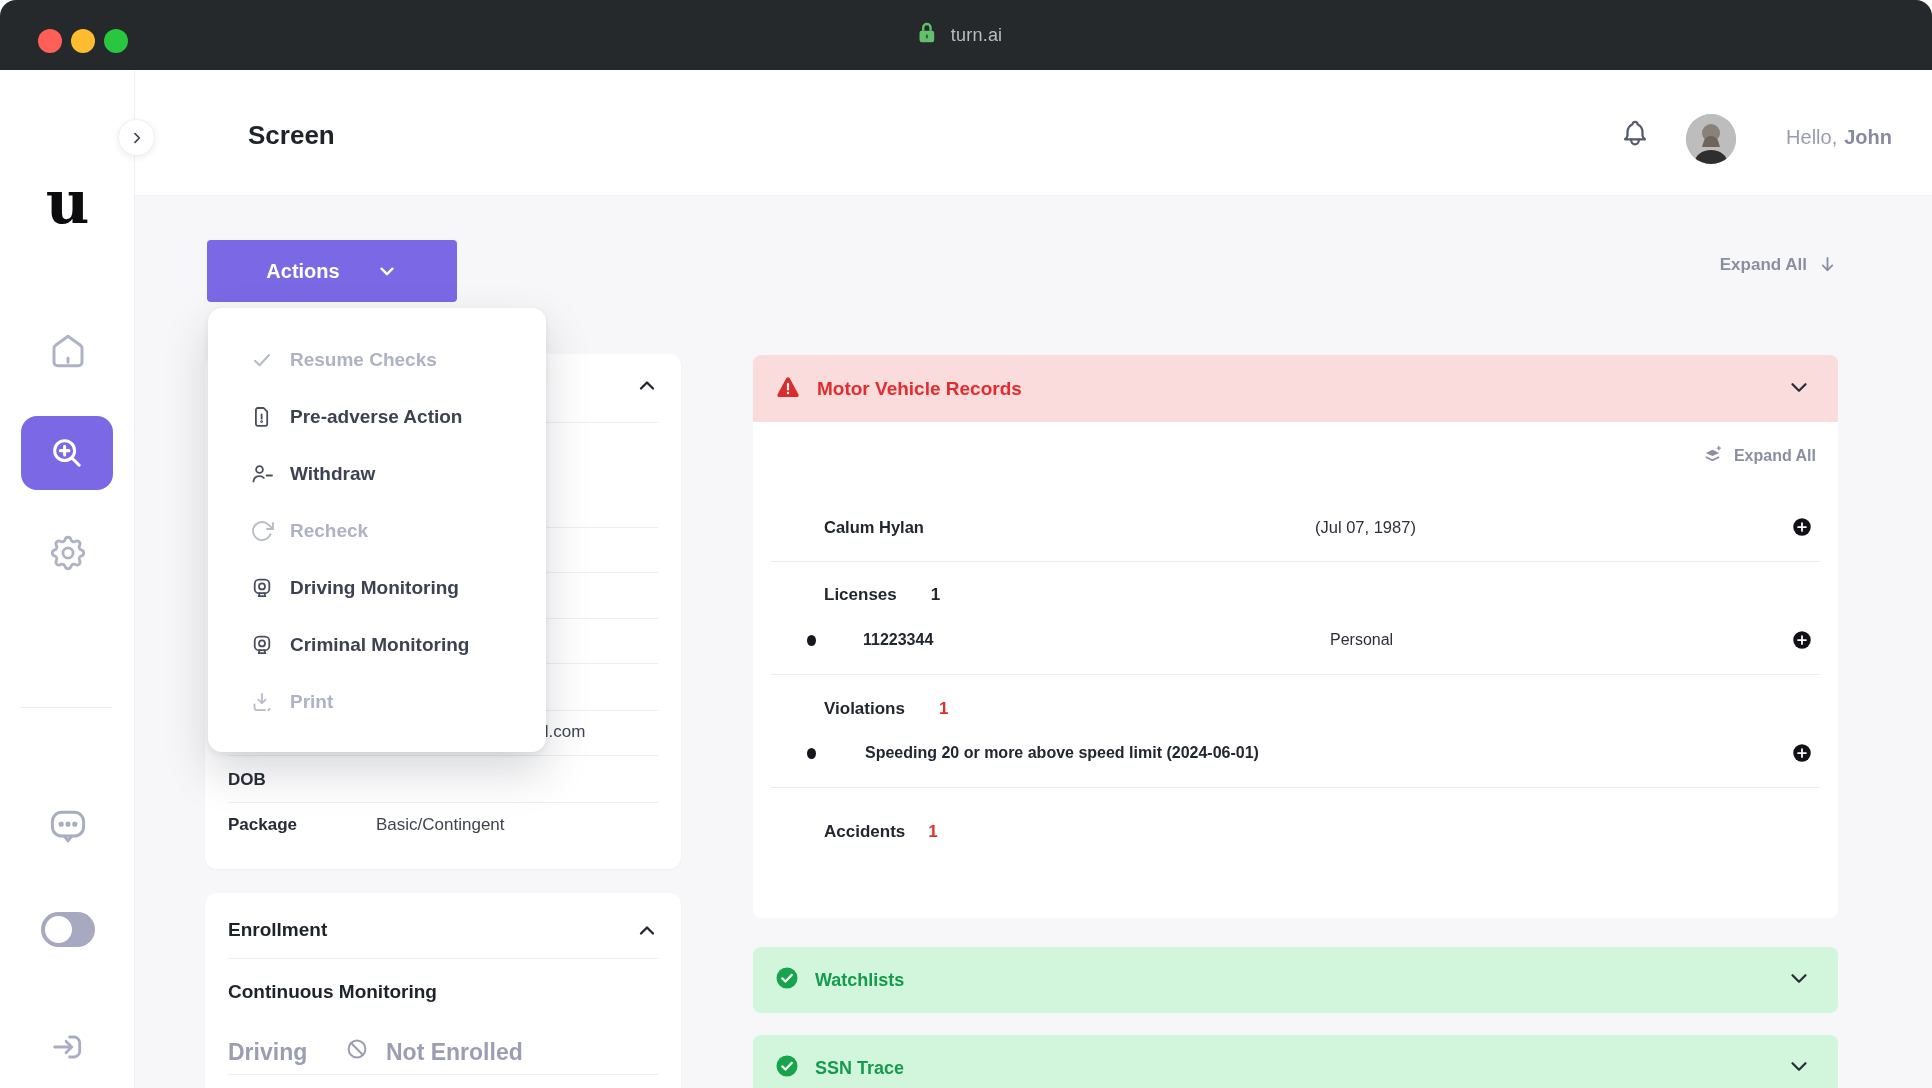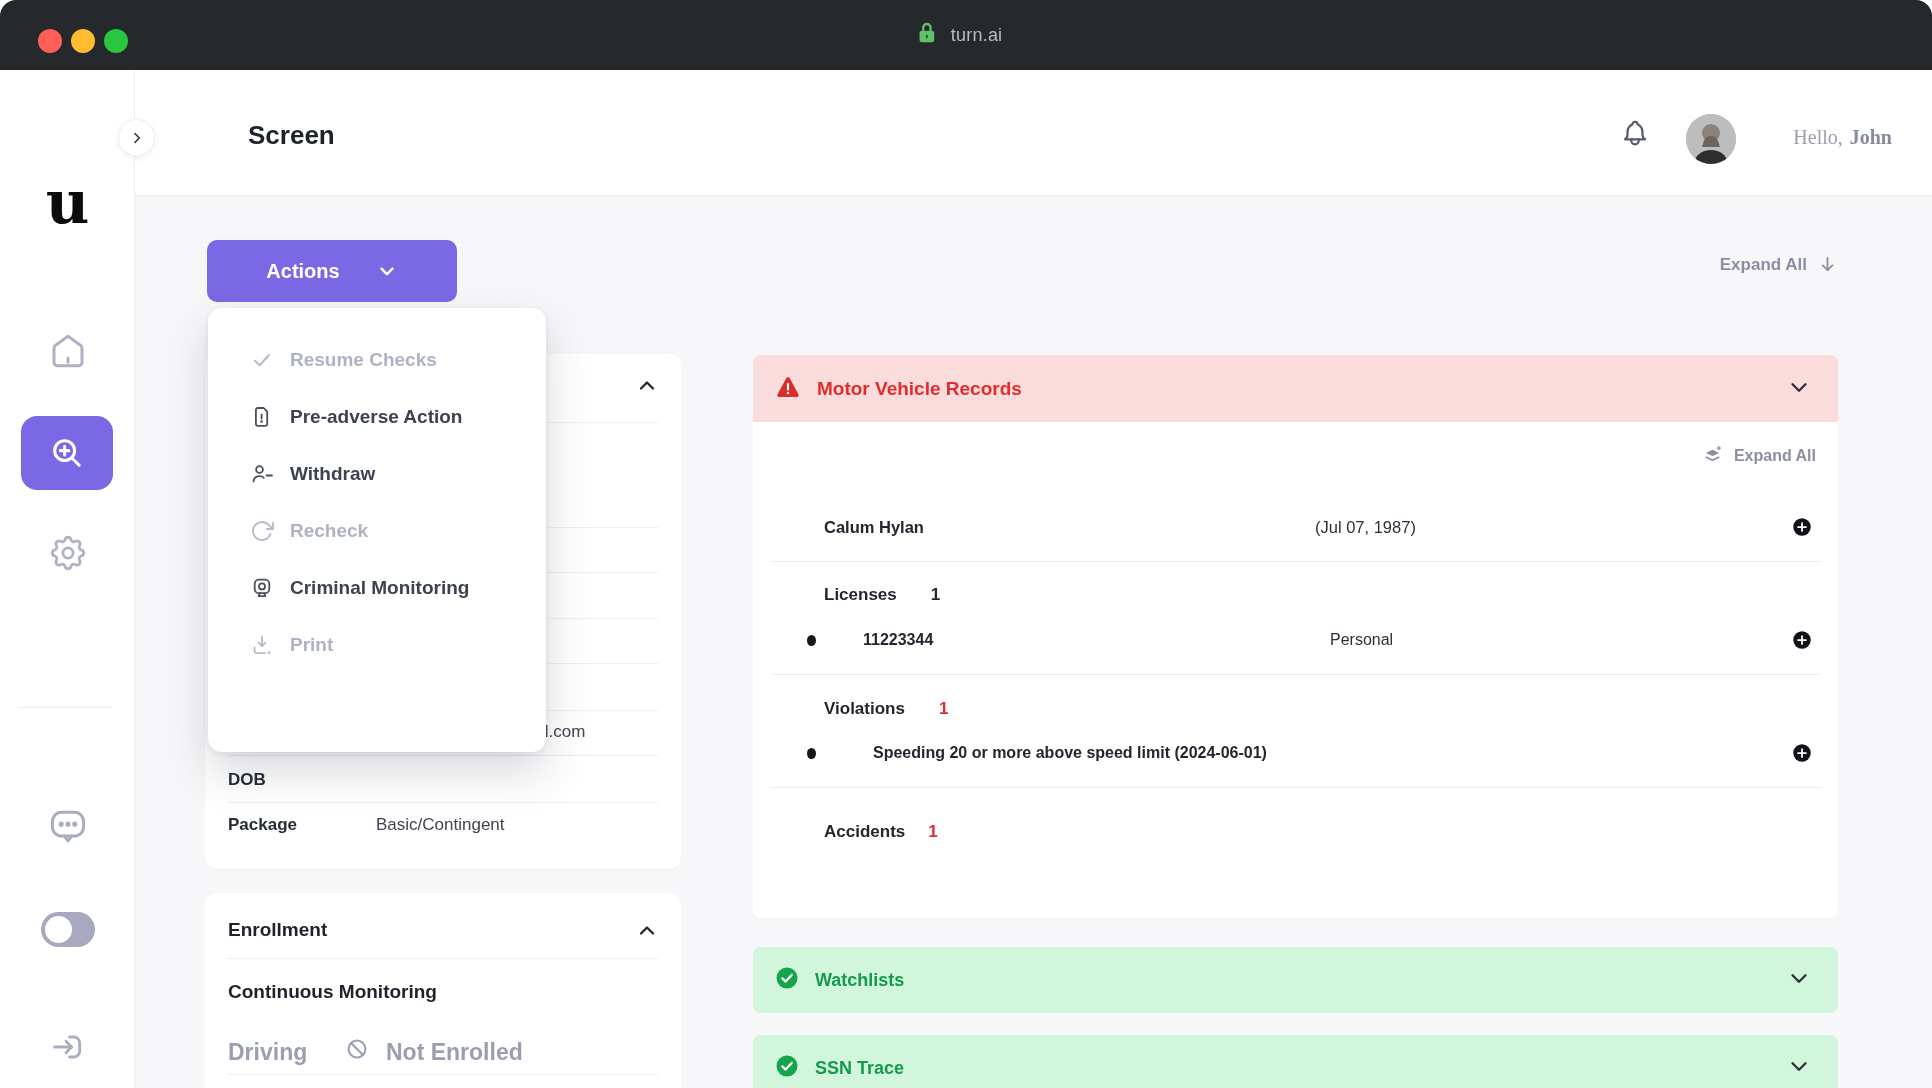--- a/index.html
+++ b/index.html
@@ -33,29 +33,29 @@
     background:#a6a9bf; }
   .knob { position:absolute; left:4px; top:4px; width:27px; height:27px; border-radius:50%; background:#ffffff; }
 
   
   .appheader { position:absolute; left:135px; top:70px; right:0; height:126px; background:#ffffff;
     border-bottom:1px solid #eef0f4; }
   .page-title { position:absolute; left:113px; top:50px; font-size:26px; font-weight:700; color:#1e222b; }
   .bell { position:absolute; right:282px; top:48px; }
   .avatar { position:absolute; right:196px; top:44px; width:50px; height:50px; border-radius:50%;
     overflow:hidden; background:#c4c4c4; }
-  .greeting { position:absolute; right:40px; top:56px; display:flex; gap:7px; font-size:20px; color:#9a9db0;font-family:Liberation Serif, serif; }
+  .greeting { position:absolute; right:40px; top:56px; display:flex; gap:7px; font-size:20px; color:#9a9db0; }
   .greeting b { color:#888ba0; font-weight:700; }
 
   
   .content { position:absolute; left:135px; top:196px; right:0; bottom:0; background:#f7f7f9; }
   .abs { position:absolute; }
 
   
-  .actions-btn { left:72px; top:44px; width:250px; height:62px; border-radius:10px; background:#7b68e4;
+  .actions-btn { left:72px; top:44px; width:250px; height:62px; border-radius:4px; background:#7b68e4;
     display:flex; align-items:center; justify-content:center; gap:36px; cursor:pointer; z-index:40; }
   .actions-btn span { color:#ffffff; font-size:20px; font-weight:700; }
 
   .dropdown { left:73px; top:112px; width:338px; height:444px; background:#ffffff; border-radius:14px;
     box-shadow:0 20px 45px rgba(40,44,63,.18), 0 2px 6px rgba(40,44,63,.08); z-index:60; padding-top:23px; }
   .menu-item { height:57px; display:flex; align-items:center; padding-left:42px; gap:16px;
     font-size:19px; font-weight:600; color:#3d4250; cursor:pointer; }
   .menu-item svg { flex:0 0 24px; stroke:#4a4f5e; }
   .menu-item.disabled { color:#aeb2c4; }
   .menu-item.disabled svg { stroke:#b6bac9; }
@@ -243,20 +243,28 @@
           <path d="M23 4v6h-6"></path>
         </svg>
         <span>Recheck</span>
       </div>
       <div class="menu-item">
         <svg width="24" height="24" viewBox="0 0 24 24" fill="none" stroke-width="1.8" stroke-linecap="round" stroke-linejoin="round">
           <rect x="4.7" y="3.6" width="14.6" height="13.6" rx="4.3"></rect>
           <circle cx="12" cy="10.4" r="3"></circle>
           <path d="M9.6 17.2l-.9 3h6.6l-.9-3"></path>
         </svg>
+        <span>Driving Monitoring</span>
+      </div>
+      <div class="menu-item">
+        <svg width="24" height="24" viewBox="0 0 24 24" fill="none" stroke-width="1.8" stroke-linecap="round" stroke-linejoin="round">
+          <rect x="4.7" y="3.6" width="14.6" height="13.6" rx="4.3"></rect>
+          <circle cx="12" cy="10.4" r="3"></circle>
+          <path d="M9.6 17.2l-.9 3h6.6l-.9-3"></path>
+        </svg>
         <span>Criminal Monitoring</span>
       </div>
       <div class="menu-item disabled">
         <svg width="24" height="24" viewBox="0 0 24 24" fill="none" stroke-width="1.8" stroke-linecap="round" stroke-linejoin="round">
           <path d="M12 3.8v9"></path>
           <path d="M8.4 9.6l3.6 3.6 3.6-3.6"></path>
           <path d="M4.5 14.5v3a2.6 2.6 0 0 0 2.6 2.6h8"></path>
           <path d="M18.2 20.1c.9 0 1.3-.5 1.3-1.2"></path>
         </svg>
         <span>Print</span>
@@ -367,21 +375,21 @@
         </span>
       </div>
       <div class="b-div" style="top:252px;"></div>
 
       <div class="row" style="top:267px; height:40px; gap:34px; padding-left:71px;">
         <span class="sec-h">Violations</span>
         <span class="sec-count red">1</span>
       </div>
       <div class="row" style="top:309px; height:44px;">
         <span class="bullet"></span>
-        <span class="row-txt-b abs" style="left:112px;margin-left:8px;">Speeding 20 or more above speed limit (2024-06-01)</span>
+        <span class="row-txt-b abs" style="left:112px;">Speeding 20 or more above speed limit (2024-06-01)</span>
         <span class="plus-btn">
           <svg width="20" height="20" viewBox="0 0 24 24">
               <circle cx="12" cy="12" r="10.5" fill="#101217"></circle>
               <path d="M12 7.2v9.6M7.2 12h9.6" stroke="#ffffff" stroke-width="2.1" stroke-linecap="round"></path>
             </svg>
         </span>
       </div>
       <div class="b-div" style="top:365px;"></div>
 
       <div class="row" style="top:380px; height:40px; gap:23px; padding-left:71px;align-items:flex-end;">

